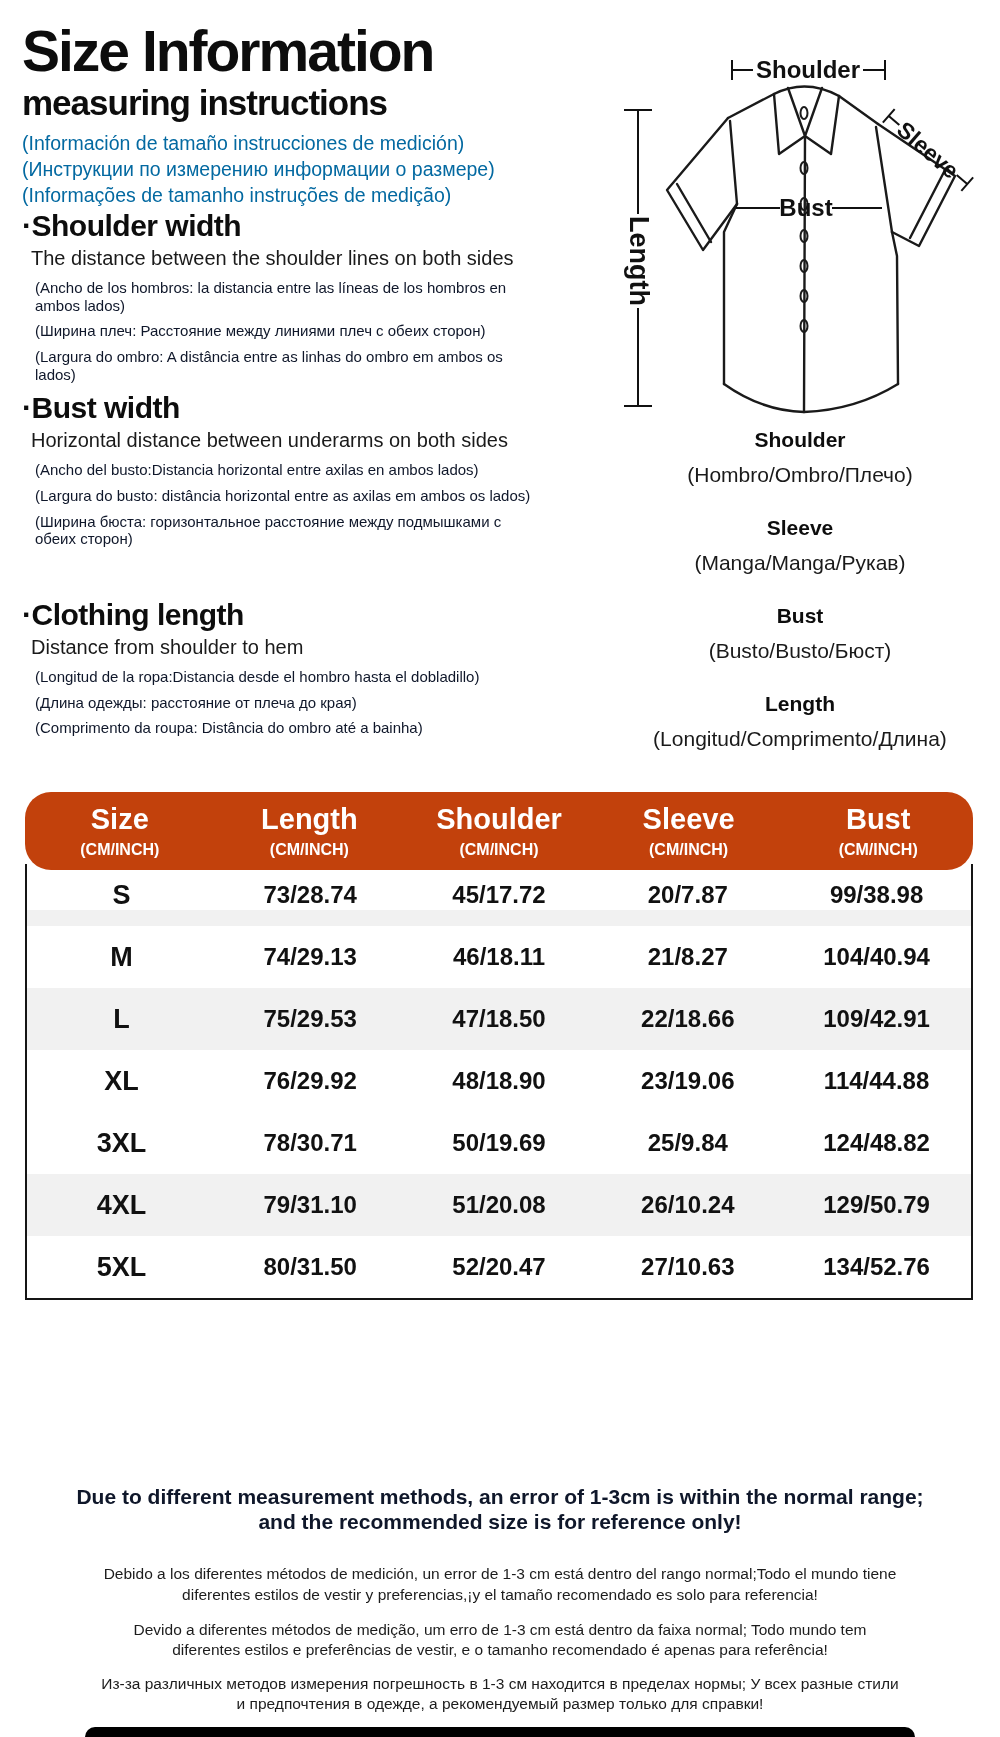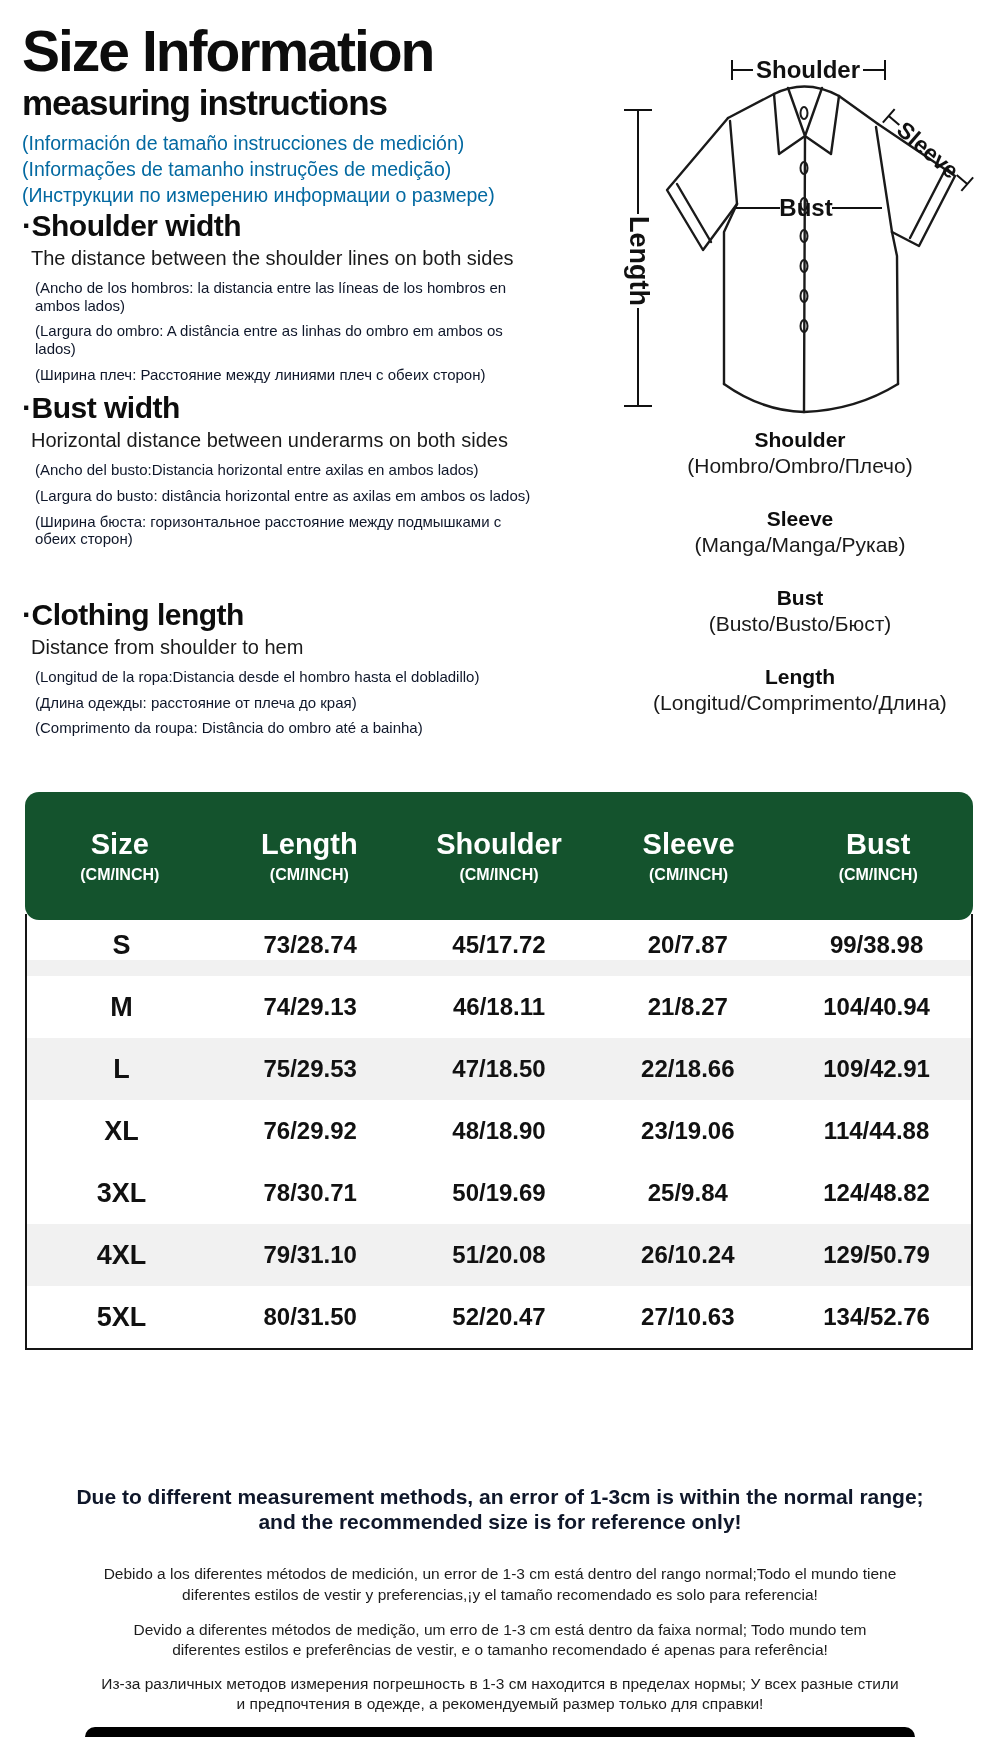--- a/index.html
+++ b/index.html
@@ -16,24 +16,24 @@
   .section.s3{margin-top:50px;}
   .sec-h{font-size:30px;font-weight:bold;letter-spacing:-0.5px;margin:0;color:#0d0d0d;}
   .sec-d{font-size:20px;margin:4px 0 9px 9px;color:#1a1a1a;}
   .sec-t{font-size:15px;line-height:1.18;margin:0 0 8px 13px;width:500px;color:#0f172a;}
   
   .shirt-svg{position:absolute;left:540px;top:18px;}
   .shirt-svg text{font-family:"Liberation Sans",sans-serif;fill:#111;}
   .legend{position:absolute;left:600px;top:428px;width:400px;text-align:center;}
   .leg-entry{margin-bottom:29px;}
   .leg-term{font-size:21px;font-weight:bold;color:#0d0d0d;}
-  .leg-trans{font-size:21px;margin-top:2px;color:#1a1a1a;}
+  .leg-trans{font-size:21px;margin-top:11px;color:#1a1a1a;}
   
   .size-table{position:absolute;left:25px;top:792px;width:948px;}
-  .thead{background:#14532d;border-radius:14px;height:128px;display:flex;align-items:center;position:relative;z-index:2;}
+  .thead{background:#c2410c;border-radius:26px;height:78px;display:flex;align-items:center;position:relative;z-index:2;}
   .th{width:20%;text-align:center;color:#fff;}
   .th-label{font-size:29px;font-weight:bold;}
   .th-unit{font-size:16px;font-weight:bold;margin-top:5px;}
   .tbody{border:2px solid #151515;border-top:none;margin-top:-6px;position:relative;z-index:1;}
   .trow{display:flex;align-items:center;height:62px;background:#fff;}
   .trow.first{background:linear-gradient(to bottom,#fff 74%,#f1f1f1 74%);}
   .trow.alt{background:#f1f1f1;}
   .td{width:20%;text-align:center;font-size:24px;font-weight:bold;color:#111;}
   .td.size{font-size:27px;}
   
@@ -46,30 +46,30 @@
   .bottom-bar{position:absolute;left:85px;top:1727px;width:830px;height:12px;background:#000;border-radius:10px 10px 0 0;}
 </style>
 </head>
 <body>
 
 <div class="left-col">
   <h1 class="page-title">Size Information</h1>
   <h2 class="page-subtitle">measuring instructions</h2>
   <div class="top-trans">
     <div>(Información de tamaño instrucciones de medición)</div>
+    <div>(Инструкции по измерению информации о размере)</div>
     <div>(Informações de tamanho instruções de medição)</div>
-    <div>(Инструкции по измерению информации о размере)</div>
   </div>
 
   <div class="section">
     <h3 class="sec-h">·Shoulder width</h3>
     <div class="sec-d">The distance between the shoulder lines on both sides</div>
     <div class="sec-t">(Ancho de los hombros: la distancia entre las líneas de los hombros en ambos lados)</div>
+    <div class="sec-t">(Ширина плеч: Расстояние между линиями плеч с обеих сторон)</div>
     <div class="sec-t">(Largura do ombro: A distância entre as linhas do ombro em ambos os lados)</div>
-    <div class="sec-t">(Ширина плеч: Расстояние между линиями плеч с обеих сторон)</div>
   </div>
 
   <div class="section">
     <h3 class="sec-h">·Bust width</h3>
     <div class="sec-d">Horizontal distance between underarms on both sides</div>
     <div class="sec-t">(Ancho del busto:Distancia horizontal entre axilas en ambos lados)</div>
     <div class="sec-t">(Largura do busto: distância horizontal entre as axilas em ambos os lados)</div>
     <div class="sec-t">(Ширина бюста: горизонтальное расстояние между подмышками с обеих сторон)</div>
   </div>
 

